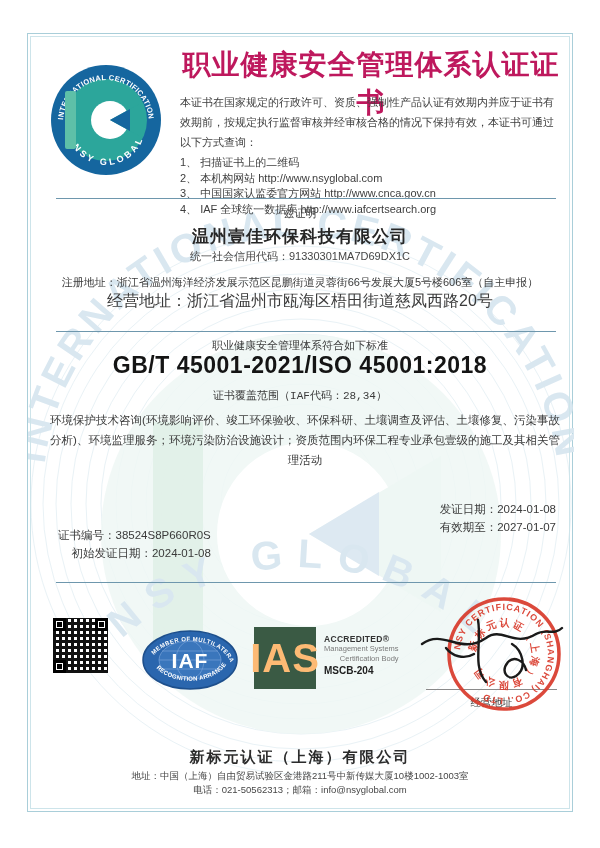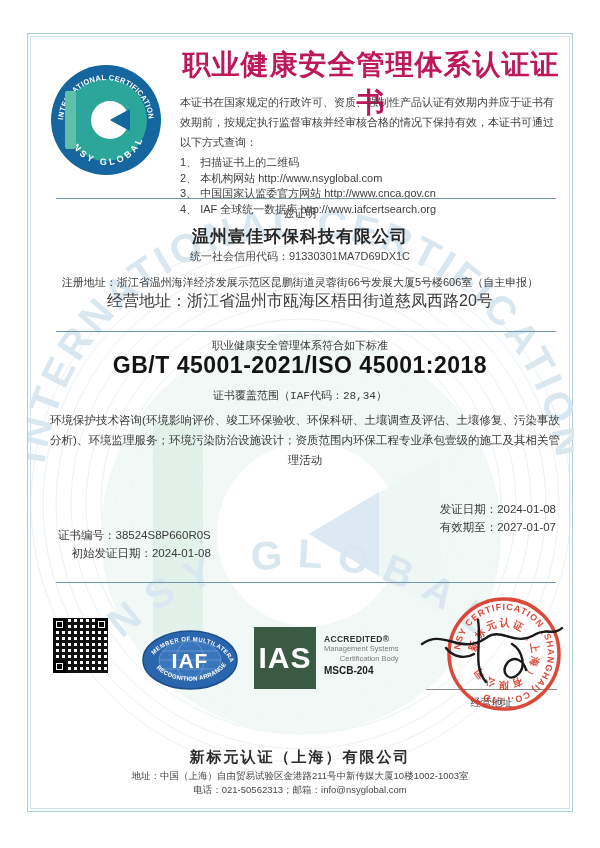--- a/index.html
+++ b/index.html
@@ -40,22 +40,22 @@
 
   .qr { left:25px; top:584px; width:55px; height:55px; background:
       repeating-linear-gradient(0deg,#111 0 3px,transparent 3px 6px),
       repeating-linear-gradient(90deg,#111 0 3px,#fff 3px 6px); position:absolute; }
   .qr .finder { position:absolute; width:13px; height:13px; background:#fff; border:3px solid #000; }
   .qr .finder::after { content:""; position:absolute; inset:1px; background:#000; }
   .qr .f-tl { left:0; top:0; } .qr .f-tr { right:0; top:0; } .qr .f-bl { left:0; bottom:0; }
 
   .iaf { left:112px; top:594px; width:100px; height:64px; }
   .ias-wrap { left:226px; top:593px; display:flex; }
-  .ias-box { width:62px; height:62px; background:#3a5a44; color:#ffffff; display:flex;
-    align-items:center; justify-content:center; font-size:30px; font-weight:700; letter-spacing:1px; }
+  .ias-box { width:62px; height:62px; background:#3a5a44; color:#fdba74; display:flex;
+    align-items:center; justify-content:center; font-size:40px; font-weight:700; letter-spacing:1px; }
   .ias-text { margin-left:8px; padding-top:7px; }
   .ias-text .l1 { font-size:8.5px; font-weight:700; color:#333; letter-spacing:0.3px; }
   .ias-text .l2, .ias-text .l3 { font-size:7.5px; color:#7a7a7a; line-height:9.5px;text-align:right; }
   .ias-text .l4 { font-size:10px; font-weight:700; color:#222; margin-top:2px; }
 
   .stamp { left:388px; top:552px; width:156px; height:142px; z-index:3; }
   .signer-line { position:absolute; left:398px; right:15px; top:655px; height:1px; background:#8a8a8a; z-index:2; }
   .signer-label { left:398px; right:15px; top:662px; text-align:center; font-size:10.5px; color:#3a3a3a; }
 
   .footer-company { top:714px; font-size:15px; font-weight:600; color:#2c2c2c; letter-spacing:2px; }

